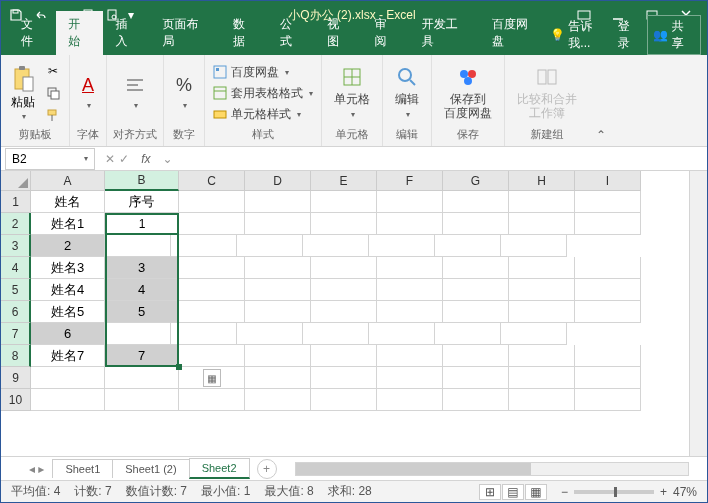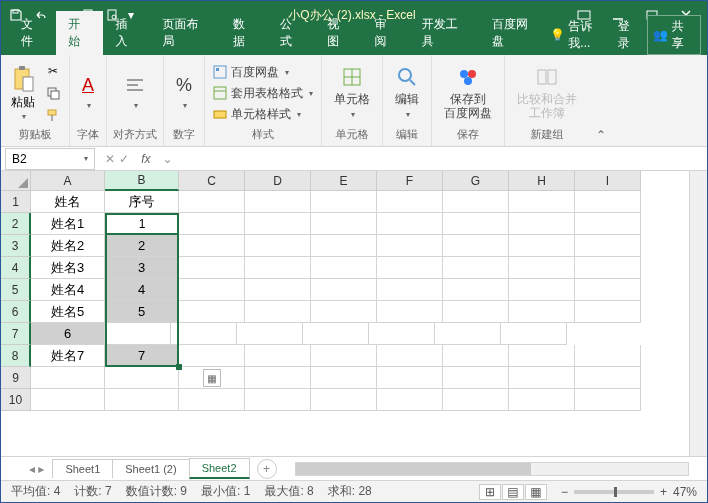--- a/index.html
+++ b/index.html
@@ -354,21 +354,20 @@
             <div class="cell" style="width: 74px;">1</div>
             <div class="cell" style="width: 66px;"></div>
             <div class="cell" style="width: 66px;"></div>
             <div class="cell" style="width: 66px;"></div>
             <div class="cell" style="width: 66px;"></div>
             <div class="cell" style="width: 66px;"></div>
             <div class="cell" style="width: 66px;"></div>
             <div class="cell" style="width: 66px;"></div>
           </div>
           <div class="row">
-            <div class="cell" style="width: 74px;">姓名2</div>
             <div class="cell selected" style="width: 74px;">2</div>
             <div class="cell" style="width: 66px;"></div>
             <div class="cell" style="width: 66px;"></div>
             <div class="cell" style="width: 66px;"></div>
             <div class="cell" style="width: 66px;"></div>
             <div class="cell" style="width: 66px;"></div>
             <div class="cell" style="width: 66px;"></div>
             <div class="cell" style="width: 66px;"></div>
           </div>
           <div class="row">
@@ -467,21 +466,21 @@
   <div class="stab active">Sheet2</div>
   <div class="stab-add">+</div>
   <div class="hscroll">
       <div class="hthumb"></div>
     </div>
 </div>
 
 <div class="status">
   <span>平均值: 4</span>
   <span>计数: 7</span>
-  <span>数值计数: 9</span>
+  <span>数值计数: 7</span>
   <span>最小值: 1</span>
   <span>最大值: 8</span>
   <span>求和: 28</span>
   <div class="spacer"></div>
   <div class="view-btns">
     <div class="vbtn">⊞</div>
     <div class="vbtn">▤</div>
     <div class="vbtn">▦</div>
   </div>
   <div class="zoom">

